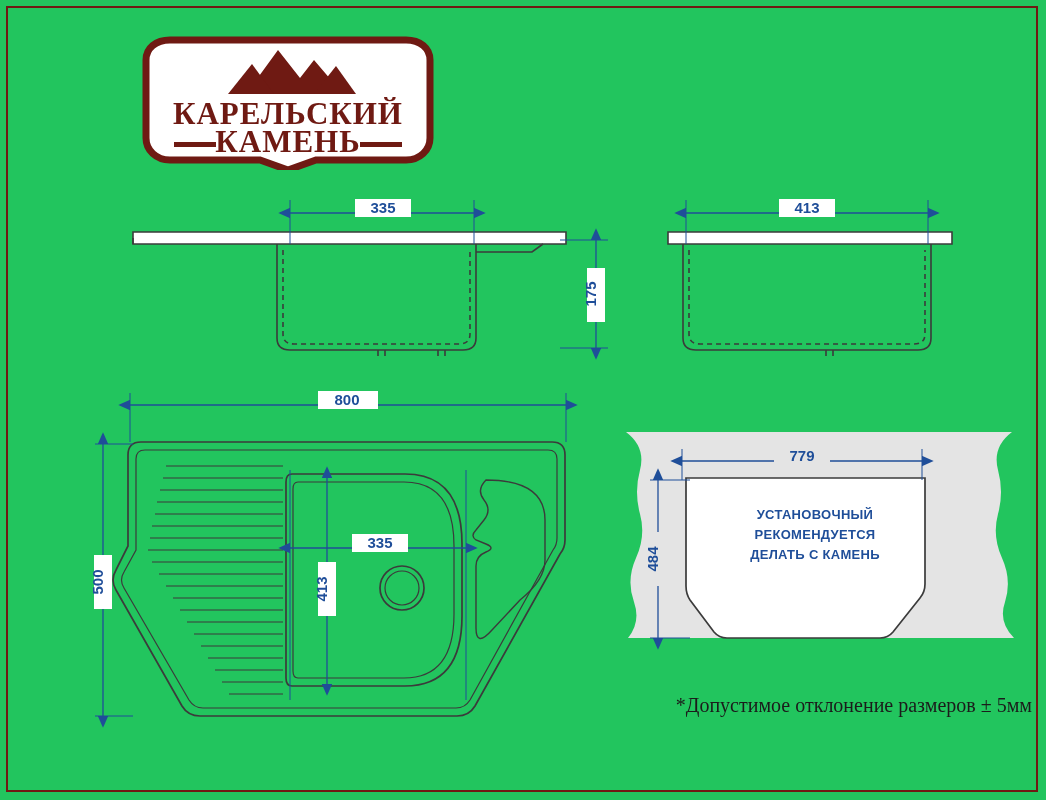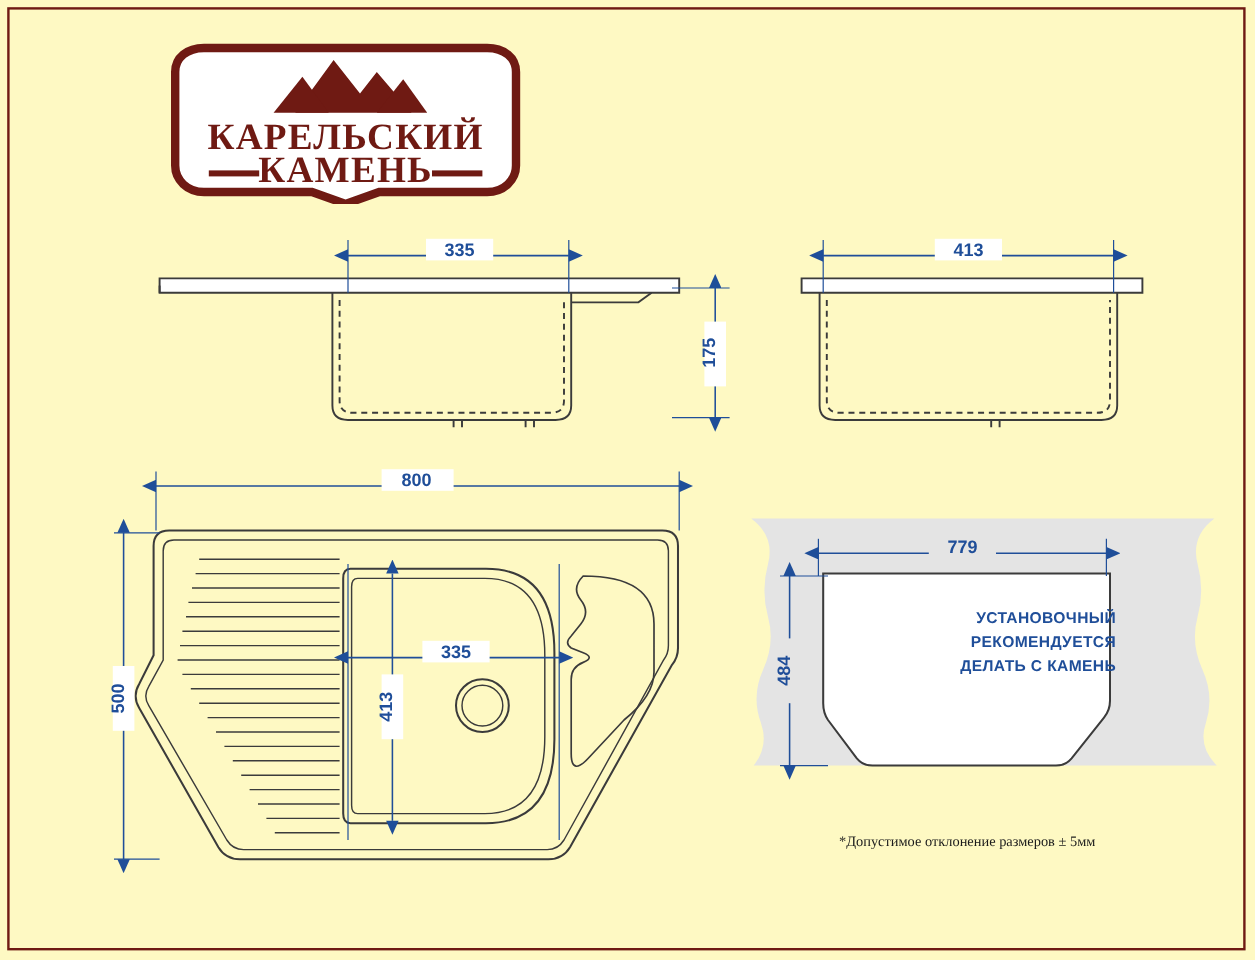--- a/index.html
+++ b/index.html
@@ -7,21 +7,21 @@
     padding: 0;
     background: #ffffff;
   }
   body {
     font-family: "Liberation Serif", serif;
   }
   #page {
     position: relative;
     width: 1046px;
     height: 800px;
-    background: #fef9c3;
+    background: #22c55e;
     overflow: hidden;
   }
   .frame {
     position: absolute;
     left: 6px;
     top: 6px;
     width: 1032px;
     height: 786px;
     border: 2px solid #6f1a13;
     box-sizing: border-box;
@@ -53,33 +53,33 @@
     letter-spacing: 0.5px;
     line-height: 1.15;
   }
   .title-sub {
     font-size: 23px;
     margin-top: 6px;
     line-height: 1.2;
   }
   .note {
     position: absolute;
-    left: 596px;
+    left: 612px;
     top: 694px;
     width: 420px;
-    text-align: center;
-    font-size: 12px;
+    text-align: right;
+    font-size: 20px;
     color: #1b1b1b;
   }
   .install-text {
     position: absolute;
     left: 700px;
     top: 505px;
     width: 230px;
-    text-align: right;
+    text-align: center;
     color: #1f4e99;
     font-family: "Liberation Sans", sans-serif;
     font-size: 13px;
     font-weight: bold;
     line-height: 1.55;
     letter-spacing: 0.3px;
   }
   .dim {
     fill: #1f4e99;
     font-family: "Liberation Sans", sans-serif;

